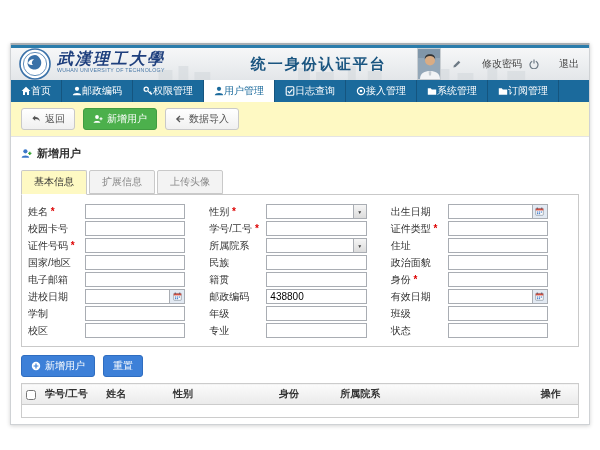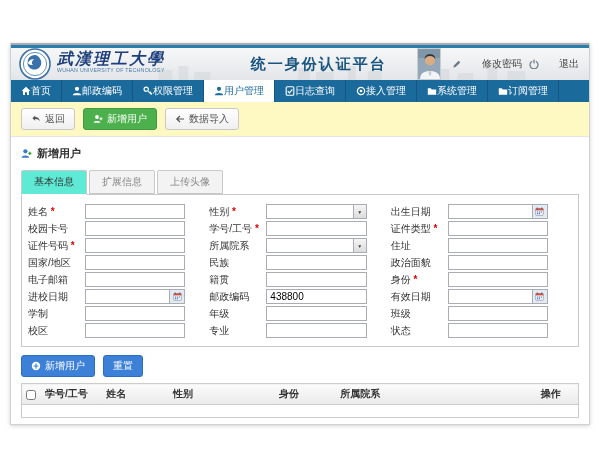--- a/index.html
+++ b/index.html
@@ -45,21 +45,21 @@
   .btn-light { background:linear-gradient(#fff,#f0f0f0); border:1px solid #c9c9c9; color:#555; }
   .btn-green { background:#4cb04c; border:1px solid #419c41; color:#fff; }
   .btn-blue  { background:#3d80d8; border:1px solid #2f6dc0; color:#fff; }
 
   
   .section-title { display:flex; align-items:center; gap:5px; padding:9px 10px 7px;
     font-size:11px; font-weight:bold; color:#333; }
   .tabs { display:flex; gap:2px; margin:2px 0 0 10px; position:relative; z-index:2; }
   .tab { font-size:10px; padding:4px 12px; border:1px solid #c9c9c9; cursor:pointer;
     background:#f3f3f3; color:#888; border-radius:2px 2px 0 0; }
-  .tab.active { background:#5eead4; color:#333; border-bottom:1px solid #fff;
+  .tab.active { background:#fef9c3; color:#333; border-bottom:1px solid #fff;
     margin-bottom:-1px; padding-bottom:5px; }
 
   
   .form-panel { margin:0 10px; border:1px solid #c9c9c9; padding:9px 6px 6px; background:#fff; }
   .frow { display:flex; margin-bottom:2px; }
   .fcell { flex:1 1 0; display:flex; align-items:center; padding-right:24px; min-width:0; }
   .flabel { width:57px; flex:0 0 auto; font-size:10px; color:#333; }
   .req { color:#dd0000; font-weight:bold; }
   .iwrap { position:relative; flex:1 1 auto; min-width:0; }
   .finput, .fselect { width:100%; height:15px; border:1px solid #a9adb3; background:#fff;

